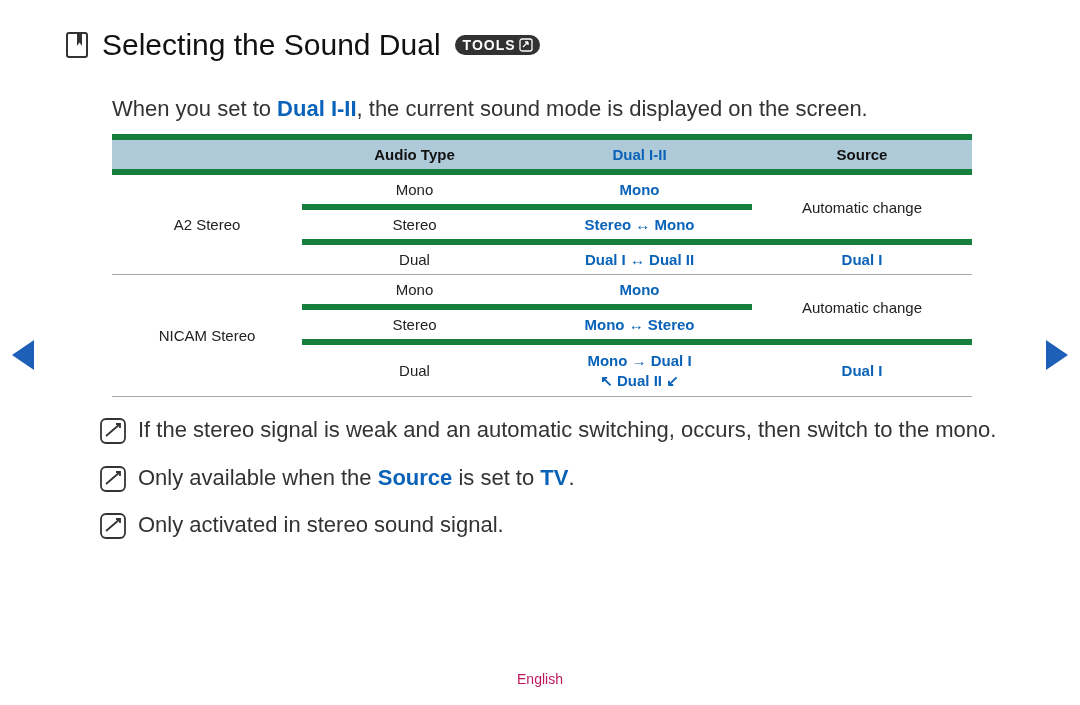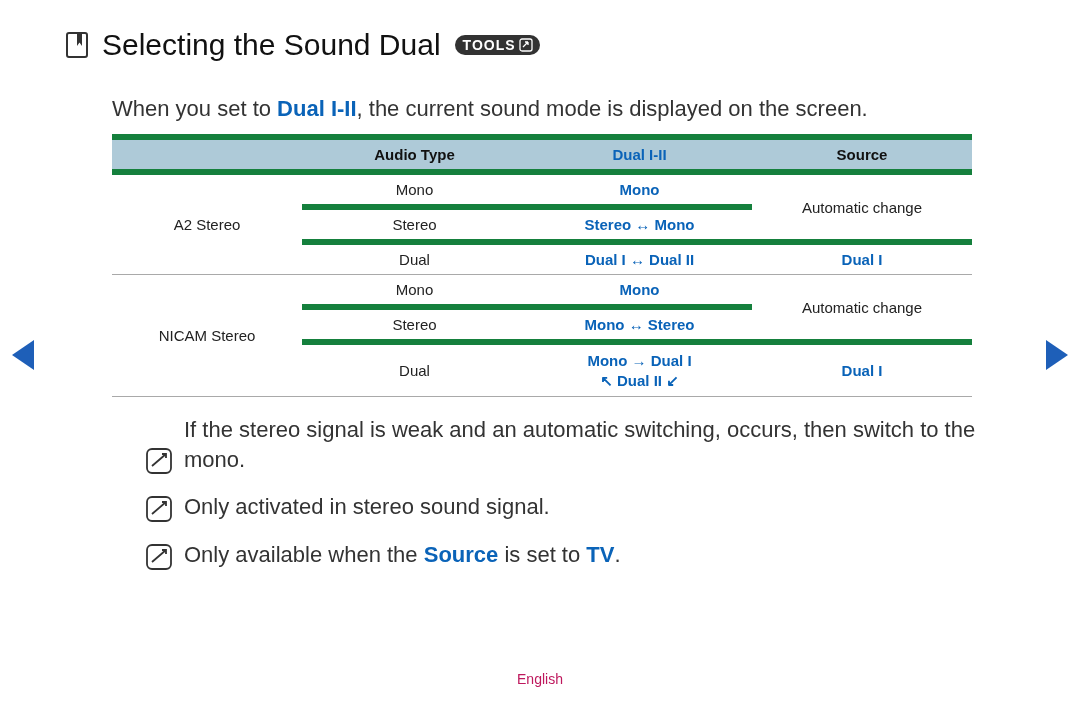--- a/index.html
+++ b/index.html
@@ -81,23 +81,23 @@
     color: #111;
   }
   th.blue-header { color: #0a63b8; }
   td.blue-cell { color: #0a63b8; font-weight: bold; }
   td.blue-cell-small { color: #0a63b8; font-weight: bold; line-height: 1.3; }
   td.group-row { text-align: center; }
   .thick-divider td { border-top: 1.5px solid #555; }
 
   .note {
     display: flex;
-    align-items: flex-end;
+    align-items: center;
     gap: 12px;
-    margin-left: 90px;
+    margin-left: 44px;
     margin-top: 18px;
     font-size: 22px;
     color: #333;
     line-height: 1.35;
   }
   .note-icon {
     flex: none;
     width: 26px;
     height: 26px;
     margin-top: 2px;
@@ -204,28 +204,28 @@
       <path d="M6 18 L20 6 M16 6 L20 6 L20 10" stroke="#333" stroke-width="1.8" fill="none"></path>
     </svg>
     <span>If the stereo signal is weak and an automatic switching, occurs, then switch to the mono.</span>
   </div>
 
   <div class="note">
     <svg class="note-icon" viewBox="0 0 26 26">
       <rect x="1" y="1" width="24" height="24" rx="5" fill="none" stroke="#333" stroke-width="1.8"></rect>
       <path d="M6 18 L20 6 M16 6 L20 6 L20 10" stroke="#333" stroke-width="1.8" fill="none"></path>
     </svg>
-    <span>Only activated in stereo sound signal.</span>
+    <span>
+      <span>Only available when the </span><span class="blue">Source</span><span> is set to </span><span class="blue">TV</span><span>.</span>
+    </span>
   </div>
 
   <div class="note">
     <svg class="note-icon" viewBox="0 0 26 26">
       <rect x="1" y="1" width="24" height="24" rx="5" fill="none" stroke="#333" stroke-width="1.8"></rect>
       <path d="M6 18 L20 6 M16 6 L20 6 L20 10" stroke="#333" stroke-width="1.8" fill="none"></path>
     </svg>
-    <span>
-      <span>Only available when the </span><span class="blue">Source</span><span> is set to </span><span class="blue">TV</span><span>.</span>
-    </span>
+    <span>Only activated in stereo sound signal.</span>
   </div>
 
 </div>
 
 <div class="footer-lang">English</div>
 
 </body></html>

